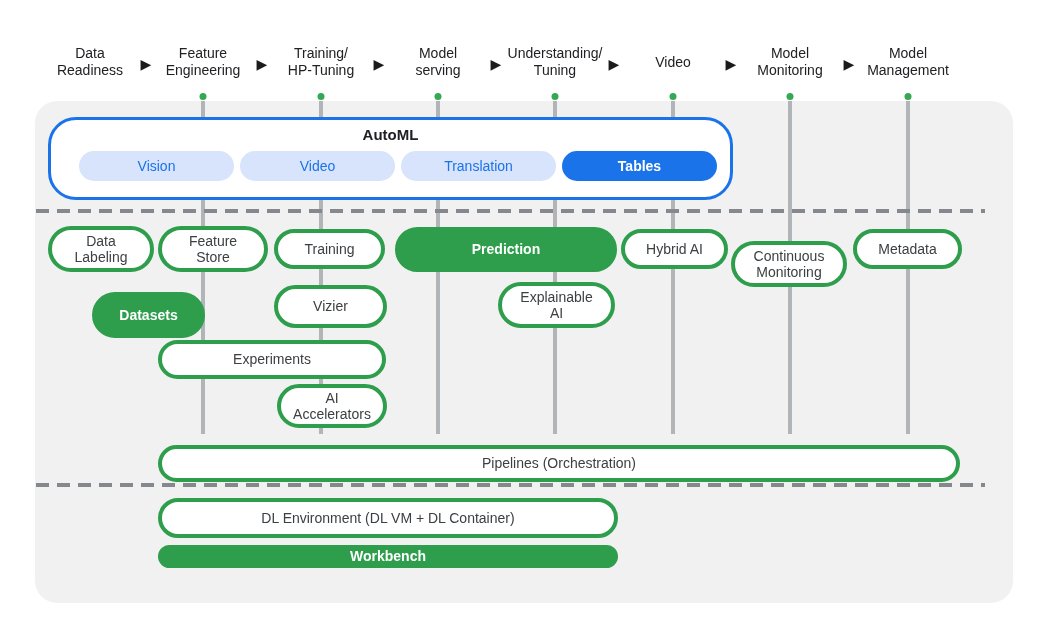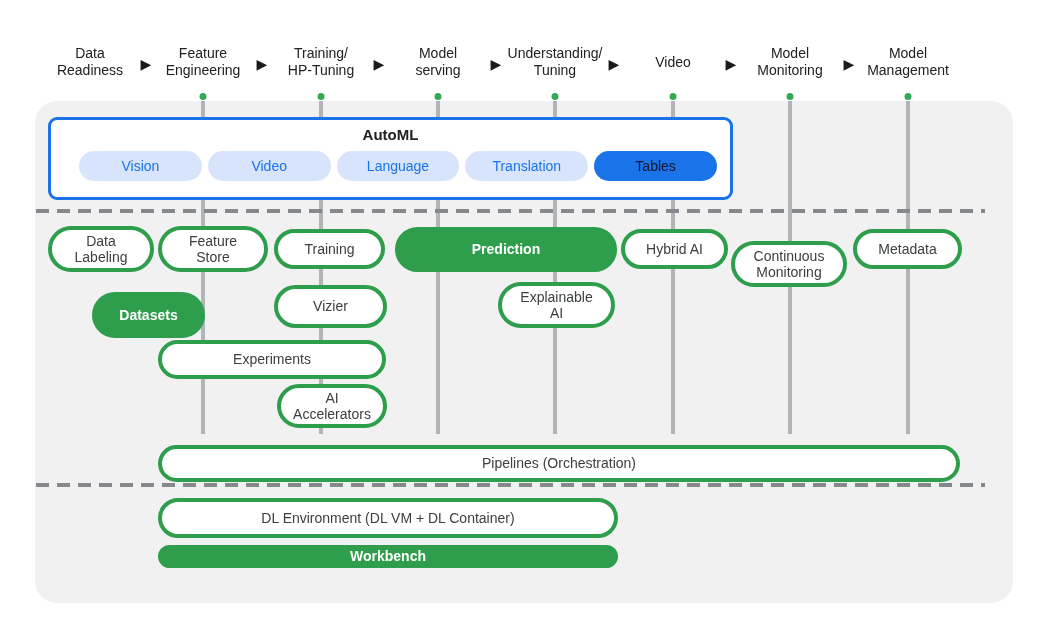--- a/index.html
+++ b/index.html
@@ -19,26 +19,26 @@
   .connector{position:absolute;width:4px;transform:translateX(-50%);background:var(--line);z-index:1;}
   .dot{position:absolute;width:7px;height:7px;border-radius:50%;background:var(--dot);
        transform:translateX(-50%);z-index:3;}
 
   
   .divider{position:absolute;height:4px;z-index:2;
            background:repeating-linear-gradient(to right,var(--dash) 0 13px,transparent 13px 21px);}
 
   
   .automl-box{position:absolute;left:48px;top:117px;width:685px;height:83px;box-sizing:border-box;
-              background:#fff;border:3px solid var(--blue);border-radius:9px;z-index:4;}
+              background:#fff;border:3px solid var(--blue);border-radius:28px;z-index:4;}
   .automl-title{margin-top:6px;text-align:center;font-size:15px;font-weight:bold;color:#202124;}
   .automl-tabs{display:flex;justify-content:space-between;gap:6px;padding:8px 13px 0 28px;}
   .automl-tab{flex:1;height:30px;border-radius:15px;background:var(--blue-tab-bg);color:var(--blue);
               font-size:14px;display:flex;align-items:center;justify-content:center;cursor:default;}
-  .automl-tab.selected{background:var(--blue);color:#0f172a;font-weight:normal;}
+  .automl-tab.selected{background:var(--blue);color:#ffffff;font-weight:bold;}
 
   
   .service{position:absolute;box-sizing:border-box;background:#fff;border:4px solid var(--green);
            border-radius:999px;color:#3c4043;font-size:14px;line-height:16.5px;text-align:center;
            display:flex;flex-direction:column;align-items:center;justify-content:center;z-index:4;}
   .service.filled{background:var(--green);color:#fff;font-weight:bold;}
 </style>
 </head>
 <body>
 
@@ -103,21 +103,20 @@
   <div id="dividers">
       <div class="divider" style="left: 36px; top: 209px; width: 949px;"></div>
       <div class="divider" style="left: 36px; top: 483px; width: 949px;"></div>
     </div>
 
   <div class="automl-box">
     <div class="automl-title">AutoML</div>
     <div id="automl-tabs" class="automl-tabs">
         <div class="automl-tab">Vision</div>
         <div class="automl-tab">Video</div>
-        <div class="automl-tab">Language</div>
         <div class="automl-tab">Translation</div>
         <div class="automl-tab selected">Tables</div>
       </div>
   </div>
 
   <div id="services">
       <div class="service" style="left: 48px; top: 226px; width: 106px; height: 46px;">
         <div>Data</div>
         <div>Labeling</div>
       </div>

